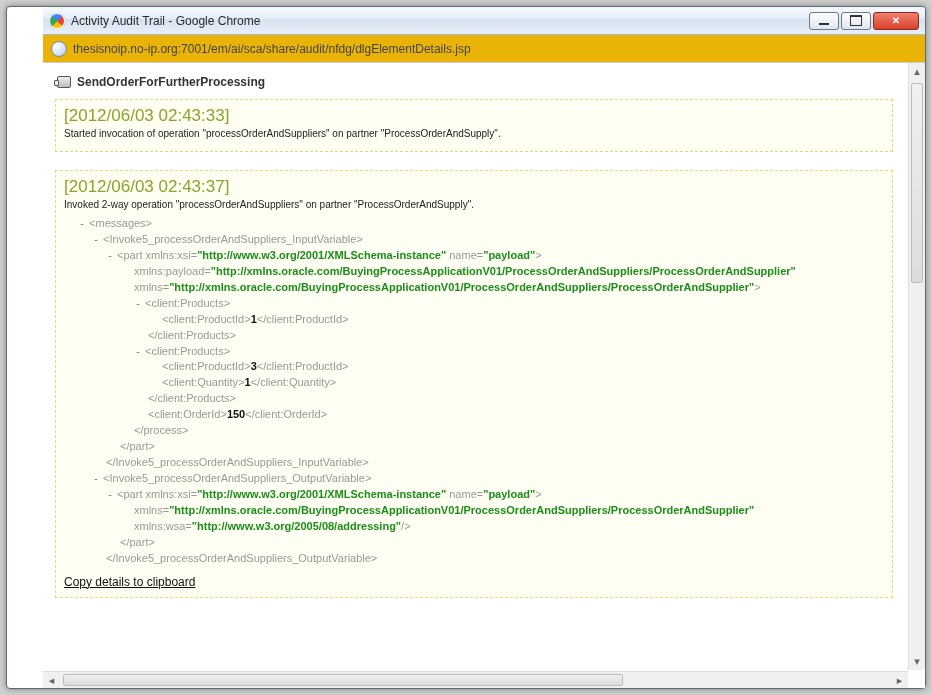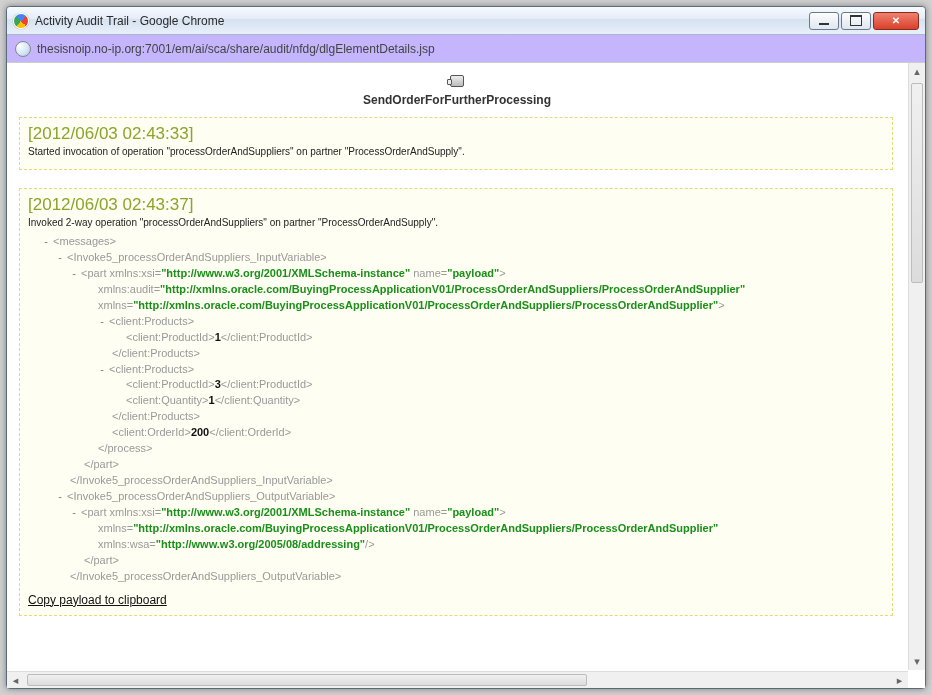--- a/index.html
+++ b/index.html
@@ -4,44 +4,44 @@
 <style>
   * { box-sizing: border-box; }
   html, body { margin:0; padding:0; height:100%; font-family: Tahoma, Verdana, Arial, sans-serif; font-size:11px; }
   body { background:#d0d0d0; overflow:hidden; }
 
   
   .win {
     position:absolute; top:6px; left:6px; right:6px; bottom:6px;
     background:#fff; border:1px solid #5a6b7c; border-radius:4px;
     box-shadow:0 0 6px rgba(0,0,0,.4);
-    display:flex; flex-direction:column;
+    display:flex; flex-direction:column;padding-left:36px;
   }
   .titlebar {
     height:28px; display:flex; align-items:center;
     background:linear-gradient(#f7fbff,#e4ecf7 45%,#d6e2f0 46%,#e8f0fa);
     border-bottom:1px solid #a8b8c8; border-radius:4px 4px 0 0;
     padding:0 6px; color:#2a2a2a; font-size:12px;
   }
   .titlebar .favicon { width:16px; height:16px; margin-right:6px; border-radius:50%; background:conic-gradient(from 45deg,#ea4335 0 90deg,#fbbc05 90deg 180deg,#34a853 180deg 270deg,#4285f4 270deg 360deg); border:1px solid #fff; box-shadow:0 0 1px rgba(0,0,0,.4);}  
   .title-text { flex:1; white-space:nowrap; overflow:hidden; text-overflow:ellipsis; }
   .win-btns { display:flex; gap:2px; }
   .win-btn { width:30px; height:18px; border:1px solid #6a7a8a; border-radius:3px; background:linear-gradient(#fdfdfd,#dfe7f0); display:flex; align-items:center; justify-content:center; font-size:10px; color:#333; cursor:default;}
   .win-btn.close { width:46px; background:linear-gradient(#f08070,#d9402a); border-color:#8a2a1a; color:#fff; font-weight:bold;}
   .win-btn.min::before { content:""; display:block; width:10px; height:2px; background:#333; margin-top:6px;}
   .win-btn.max::before { content:""; display:block; width:10px; height:8px; border:1px solid #333; border-top-width:2px;}
   .win-btn.close::before { content:"\2715"; }
 
-  .addrbar { height:28px; display:flex; align-items:center; gap:6px; padding:0 8px; background:#c4b5fd; border-bottom:1px solid #ccc; }
+  .addrbar { height:28px; display:flex; align-items:center; gap:6px; padding:0 8px; background:#eab308; border-bottom:1px solid #ccc; }
   .globe { width:16px; height:16px; border:1px solid #888; border-radius:50%; background:radial-gradient(circle at 30% 30%,#fff,#cfe3f7 60%,#9fbfdf);}
   .url { flex:1; font-size:12px; color:#444; white-space:nowrap; overflow:hidden; text-overflow:ellipsis; }
 
   .viewport { flex:1; overflow:auto; background:#fff; padding:10px 12px 16px; position:relative;}
 
-  .page-heading { display:flex; align-items:center; gap:6px; font-weight:bold; font-size:12px; color:#333; margin:2px 0 10px 2px;flex-direction:column;}
+  .page-heading { display:flex; align-items:center; gap:6px; font-weight:bold; font-size:12px; color:#333; margin:2px 0 10px 2px;}
   .page-heading .proc-icon { width:14px; height:12px; border:1px solid #555; border-radius:2px; background:linear-gradient(#eee,#bbb); position:relative;}
   .page-heading .proc-icon::before { content:""; position:absolute; left:-4px; top:3px; width:3px; height:4px; border:1px solid #555; border-radius:1px; background:#eee;}
 
   .box {
     border:1px dashed #e6d97a;
     background:#fffef2;
     padding:6px 8px 8px;
     margin-bottom:18px;
     font-size:12px; color:#333;
   }
@@ -103,48 +103,48 @@
         <div class="ts">[2012/06/03 02:43:37]</div>
         <div class="summary">Invoked 2-way operation "processOrderAndSuppliers" on partner "ProcessOrderAndSupply".</div>
 
         <div class="xmlview">
           <div class="row i1"><span class="toggle">-</span> <span class="tag">&lt;messages&gt;</span></div>
 
           <div class="row i2"><span class="toggle">-</span> <span class="tag">&lt;Invoke5_processOrderAndSuppliers_InputVariable&gt;</span></div>
 
           <div class="row i3"><span class="toggle">-</span> <span class="tag">&lt;part </span><span class="attr">xmlns:xsi=</span><span class="attrval">"http://www.w3.org/2001/XMLSchema-instance"</span><span class="attr"> name=</span><span class="attrval">"payload"</span><span class="tag">&gt;</span></div>
 
-          <div class="row i5"><span class="attr">xmlns:audit=</span><span class="attrval">"http://xmlns.oracle.com/BuyingProcessApplicationV01/ProcessOrderAndSuppliers/ProcessOrderAndSupplier"</span></div>
+          <div class="row i5"><span class="attr">xmlns:payload=</span><span class="attrval">"http://xmlns.oracle.com/BuyingProcessApplicationV01/ProcessOrderAndSuppliers/ProcessOrderAndSupplier"</span></div>
           <div class="row i5"><span class="attr">xmlns=</span><span class="attrval">"http://xmlns.oracle.com/BuyingProcessApplicationV01/ProcessOrderAndSuppliers/ProcessOrderAndSupplier"</span><span class="tag">&gt;</span></div>
 
           <div class="row i5"><span class="toggle">-</span> <span class="tag">&lt;client:Products&gt;</span></div>
           <div class="row i7"><span class="tag">&lt;client:ProductId&gt;</span><span class="txt">1</span><span class="tag">&lt;/client:ProductId&gt;</span></div>
           <div class="row i6"><span class="tag">&lt;/client:Products&gt;</span></div>
 
           <div class="row i5"><span class="toggle">-</span> <span class="tag">&lt;client:Products&gt;</span></div>
           <div class="row i7"><span class="tag">&lt;client:ProductId&gt;</span><span class="txt">3</span><span class="tag">&lt;/client:ProductId&gt;</span></div>
           <div class="row i7"><span class="tag">&lt;client:Quantity&gt;</span><span class="txt">1</span><span class="tag">&lt;/client:Quantity&gt;</span></div>
           <div class="row i6"><span class="tag">&lt;/client:Products&gt;</span></div>
 
-          <div class="row i6"><span class="tag">&lt;client:OrderId&gt;</span><span class="txt">200</span><span class="tag">&lt;/client:OrderId&gt;</span></div>
+          <div class="row i6"><span class="tag">&lt;client:OrderId&gt;</span><span class="txt">150</span><span class="tag">&lt;/client:OrderId&gt;</span></div>
 
           <div class="row i5"><span class="tag">&lt;/process&gt;</span></div>
           <div class="row i4"><span class="tag">&lt;/part&gt;</span></div>
           <div class="row i3"><span class="tag">&lt;/Invoke5_processOrderAndSuppliers_InputVariable&gt;</span></div>
 
           <div class="row i2"><span class="toggle">-</span> <span class="tag">&lt;Invoke5_processOrderAndSuppliers_OutputVariable&gt;</span></div>
           <div class="row i3"><span class="toggle">-</span> <span class="tag">&lt;part </span><span class="attr">xmlns:xsi=</span><span class="attrval">"http://www.w3.org/2001/XMLSchema-instance"</span><span class="attr"> name=</span><span class="attrval">"payload"</span><span class="tag">&gt;</span></div>
           <div class="row i5"><span class="attr">xmlns=</span><span class="attrval">"http://xmlns.oracle.com/BuyingProcessApplicationV01/ProcessOrderAndSuppliers/ProcessOrderAndSupplier"</span></div>
           <div class="row i5"><span class="attr">xmlns:wsa=</span><span class="attrval">"http://www.w3.org/2005/08/addressing"</span><span class="tag">/&gt;</span></div>
           <div class="row i4"><span class="tag">&lt;/part&gt;</span></div>
           <div class="row i3"><span class="tag">&lt;/Invoke5_processOrderAndSuppliers_OutputVariable&gt;</span></div>
 
         </div>
 
-        <span class="copy-link">Copy payload to clipboard</span>
+        <span class="copy-link">Copy details to clipboard</span>
       </div>
 
     </div>
     <div class="vscroll">
       <div class="arrow">▴</div>
       <div class="thumb"></div>
       <div class="arrow" style="position:absolute;bottom:0;left:0;right:0">▾</div>
     </div>
     <div class="hscroll">
       <div class="arrow">◂</div>

